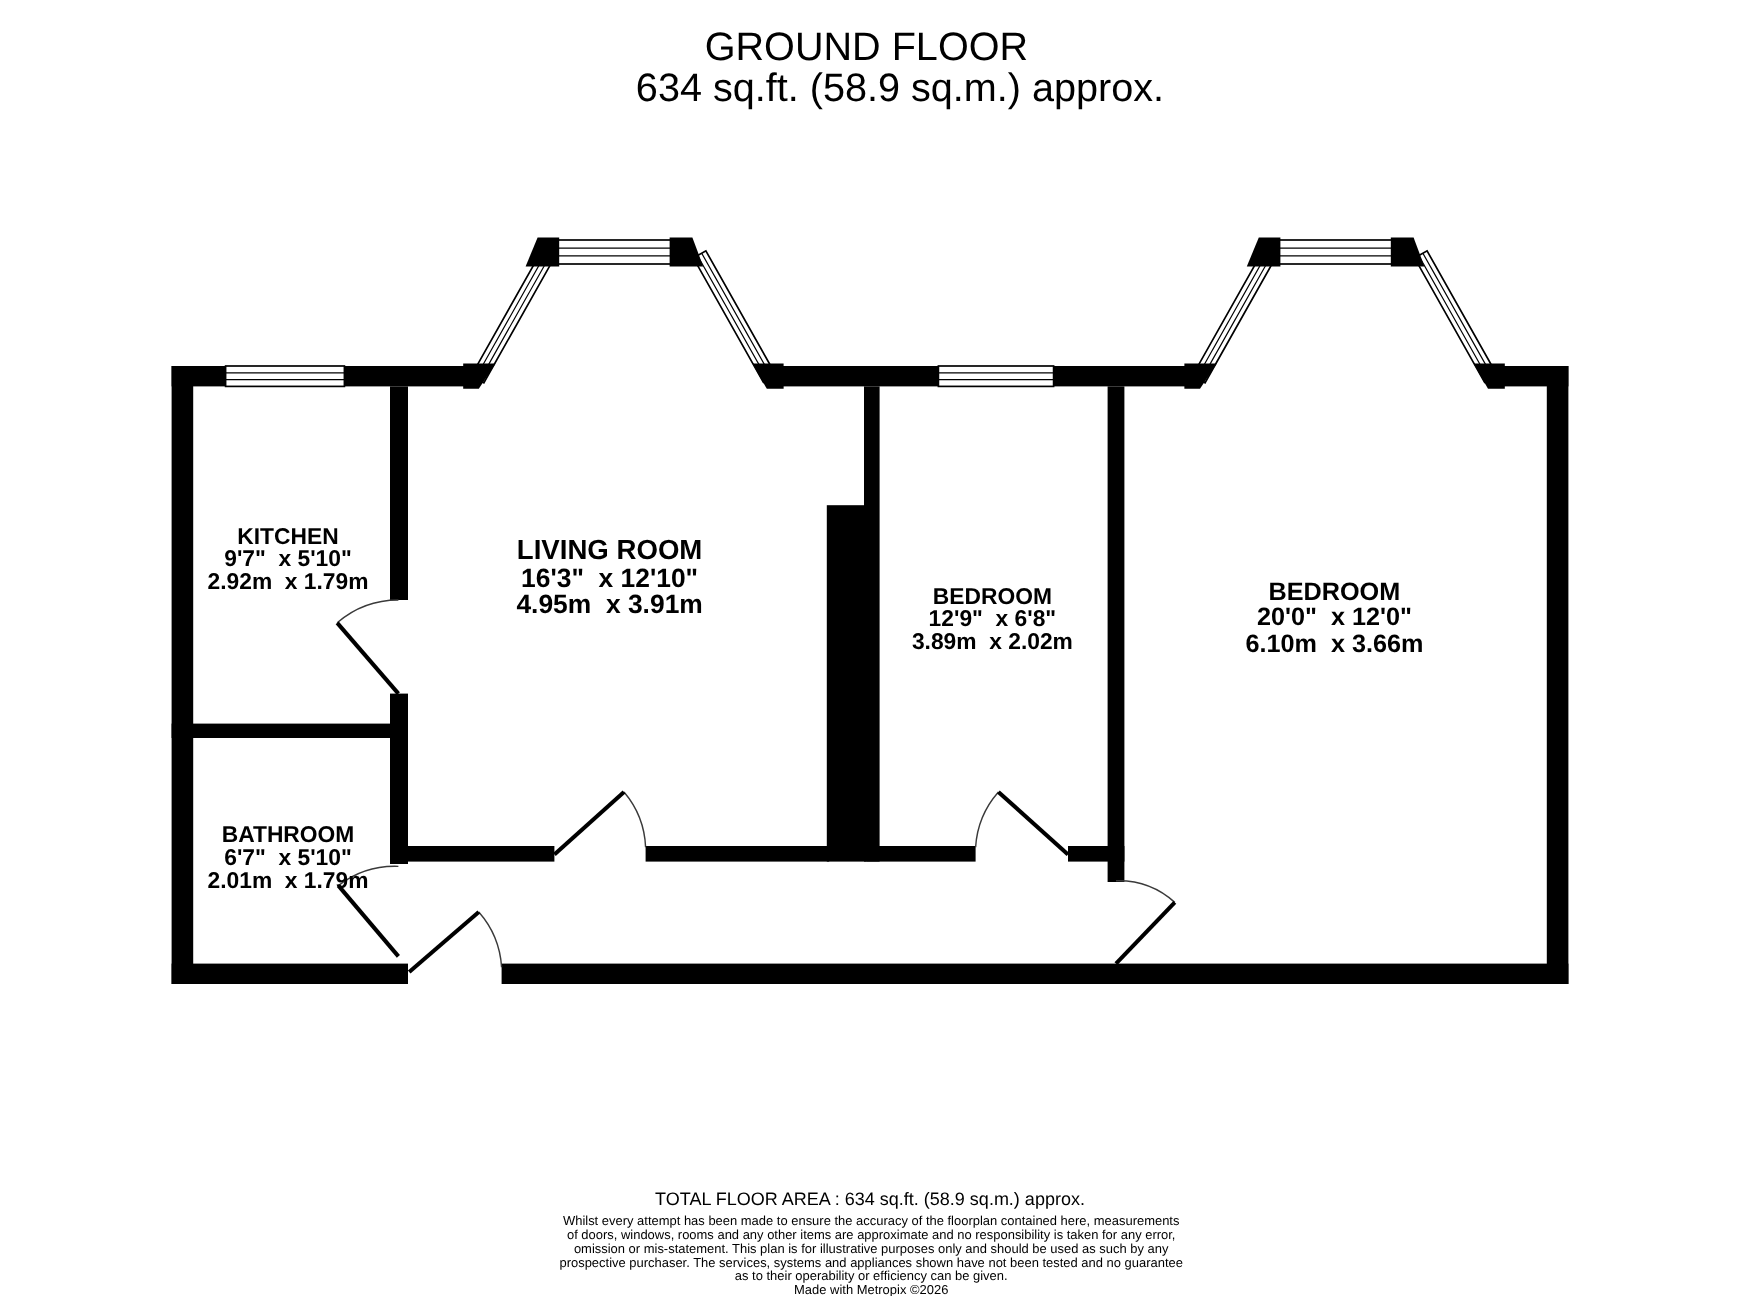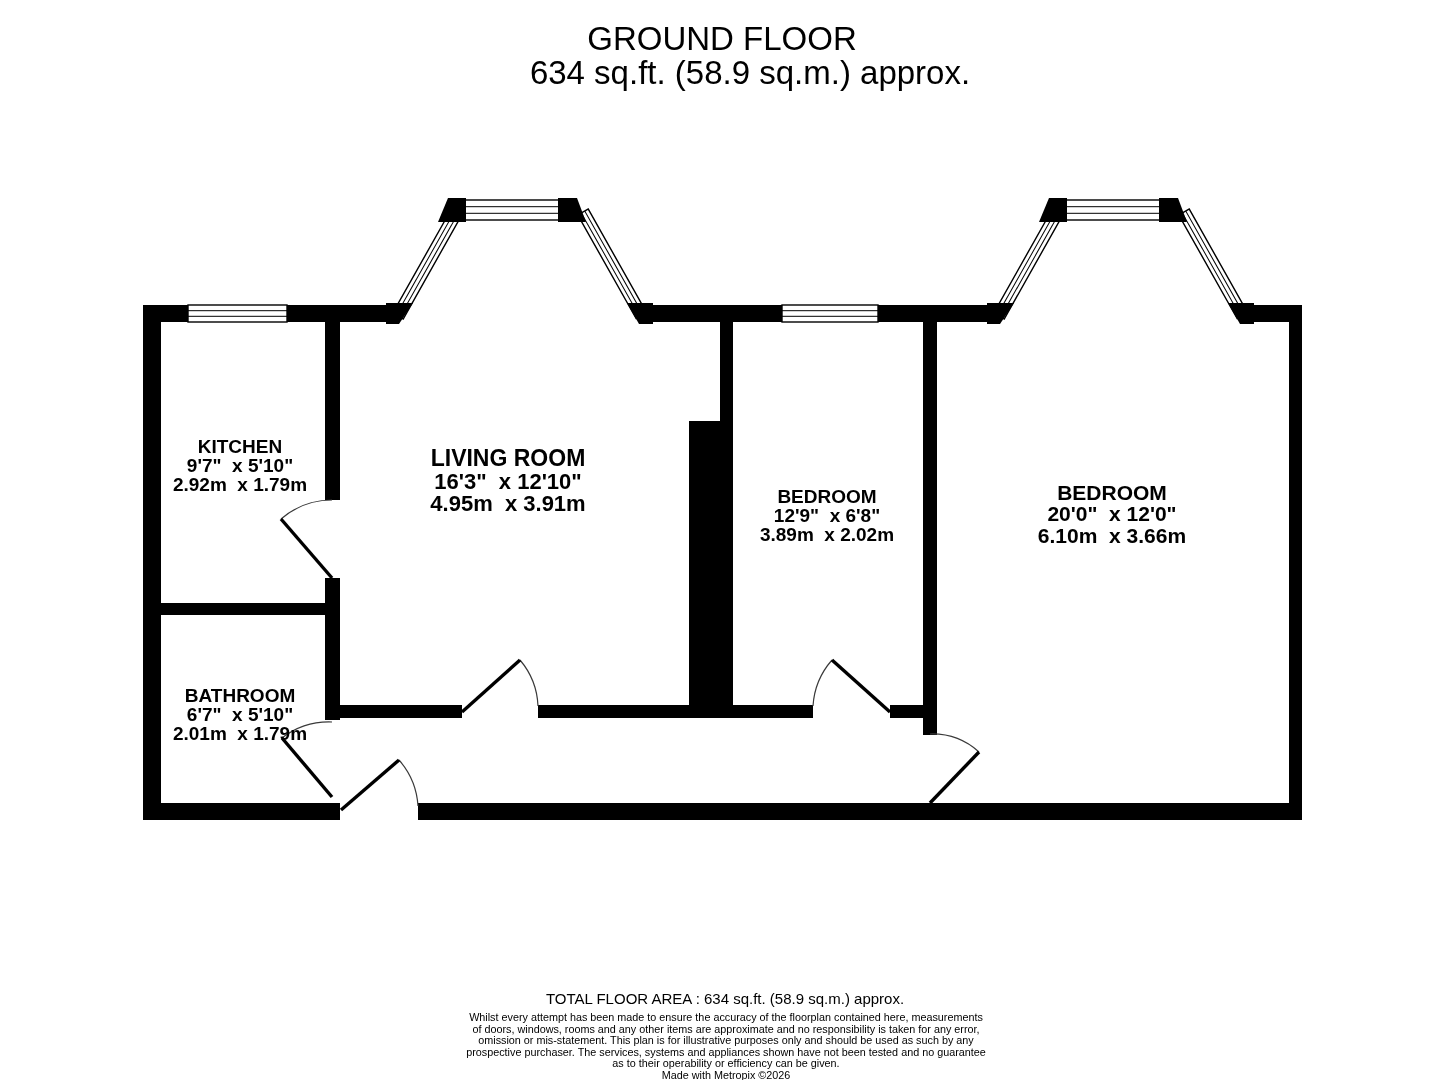--- a/index.html
+++ b/index.html
@@ -3,21 +3,21 @@
 <meta charset="utf-8">
 <style>
   html,body{
     margin:0;
     padding:0;
     background:#ffffff;
     font-family:"Liberation Sans", sans-serif;
   }
   .page{
     position:relative;
-    width:1302px;
+    width:1450px;
     height:1080px;
     background:#ffffff;
     overflow:hidden;
   }
   svg text{
     white-space:pre;
     fill:#000000;
   }
   .title-line{
     font-size:33px;

